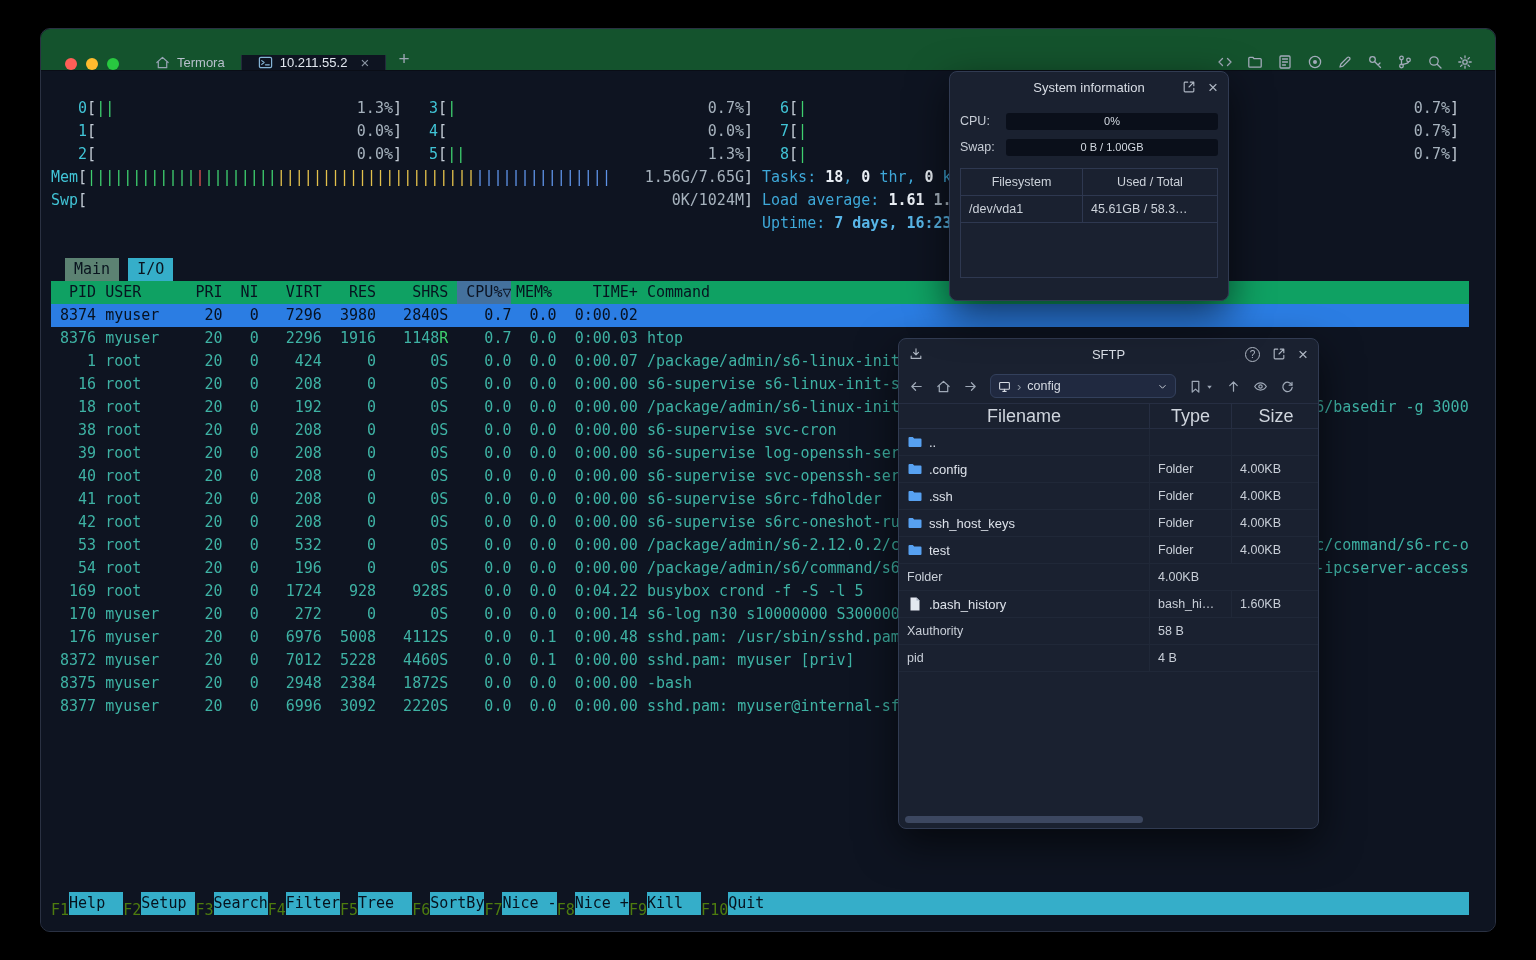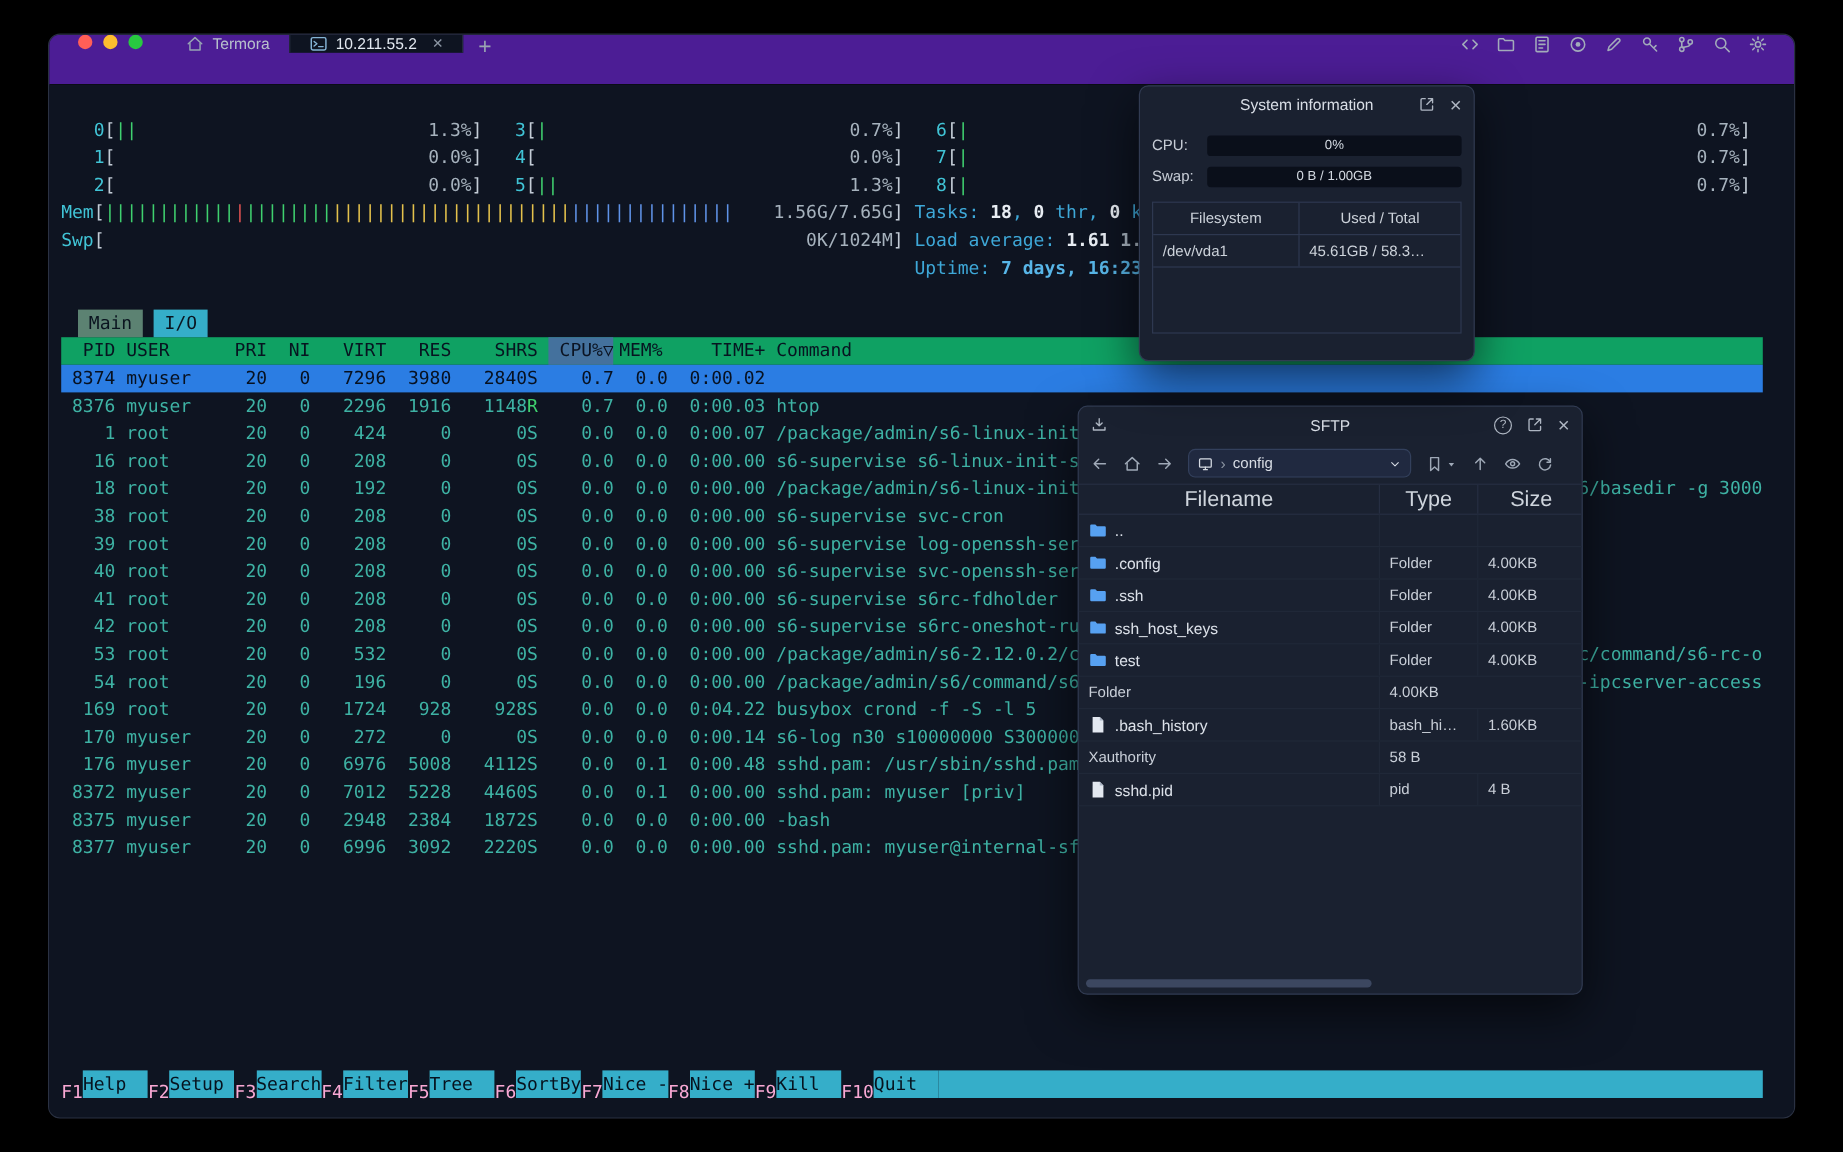--- a/index.html
+++ b/index.html
@@ -3,21 +3,21 @@
 <meta charset="utf-8">
 <style>
 *{margin:0;padding:0;box-sizing:border-box}
 html,body{width:1536px;height:960px;background:#000;overflow:hidden}
 body{position:relative;font-family:"Liberation Sans",sans-serif}
 
 .window{position:absolute;left:40px;top:28px;width:1456px;height:904px;border-radius:10px;
   background:#0e1421;border:1px solid #2a3142;box-shadow:0 30px 70px rgba(0,0,0,.8);overflow:hidden}
 
 
-.titlebar{height:42px;background:#4c1d95;display:flex;align-items:flex-start;border-bottom:1px solid #0a0d16}
+.titlebar{height:42px;background:#14532d;display:flex;align-items:flex-end;border-bottom:1px solid #0a0d16}
 .lights{display:flex;align-items:center;gap:9px;padding:0 20px 0 24px}
 .light{width:12px;height:12px;border-radius:50%}
 .light.red{background:#ff5f57}.light.yellow{background:#febc2e}.light.green{background:#28c840}
 .tab{display:flex;align-items:center;gap:7px;padding:0 16px;font-size:13px;color:#b7c0cc}
 .tab .ticon{display:flex;color:#97a4b4}
 .tab.active{background:#0e1421;border-left:1px solid #232b3c;border-right:1px solid #232b3c;color:#e2e8f0}
 .tab.active .ticon{color:#85b4d6}
 .tclose{margin-left:6px;color:#8b95a3;font-size:15px;line-height:1}
 .newtab{width:36px;display:flex;align-items:center;justify-content:center;color:#9aa4b2;font-size:19px}
 .tb-spacer{flex:1}
@@ -63,21 +63,21 @@
 .hc.sortcol{background:#44719d;color:#0b1322}
 .num{text-align:right}
 .usr{padding-left:1ch}
 .cmd{padding-left:1ch;overflow:hidden}
 .memh{text-align:center}
 .prow{color:var(--process_text)}
 .prow .run{color:#3fd06f}
 .prow.sel{background:var(--accent);color:#071120}
 
 .fnbar{position:absolute;left:10px;bottom:18px;width:1418px;display:flex;height:23px;line-height:23px;white-space:pre}
-.fn-key{color:#f9a8d4}
+.fn-key{color:#4d7c0f}
 .fn-label{display:inline-block;width:6ch;background:var(--cyan);color:#06121e;overflow:hidden}
 .fn-fill{flex:1;background:var(--cyan)}
 
 
 .panel{position:absolute;background:#1a2130;border:1px solid #313b52;border-radius:8px;
   box-shadow:0 14px 40px rgba(0,0,0,.6);font-family:"Liberation Sans",sans-serif}
 .sysinfo{left:908px;top:42px;width:280px;height:230px;z-index:6}
 .sftp{left:857px;top:309px;width:421px;height:491px;z-index:5}
 .p-title{height:30px;position:relative;display:flex;align-items:center;padding:0 10px;color:#d9dee6;font-size:13px}
 .p-title-text{position:absolute;left:44px;right:44px;text-align:center}
@@ -430,27 +430,20 @@
             <span class="nm">.bash_history</span>
           </span>
           <span class="sc">bash_hi…</span>
           <span class="sc">1.60KB</span>
         </div>
         <div class="srow">
           <span class="sc">Xauthority</span>
           <span class="sc">58 B</span>
         </div>
         <div class="srow">
-          <span class="sc name">
-            <svg class="row-icon" viewBox="0 0 16 16">
-              <path d="M3.5 1.5h6l3 3V14.5h-9z" fill="#e3e8f0" stroke="none"></path>
-              <path d="M9.5 1.5v3h3z" fill="#aab4c4" stroke="none"></path>
-            </svg>
-            <span class="nm">sshd.pid</span>
-          </span>
           <span class="sc">pid</span>
           <span class="sc">4 B</span>
         </div>
       </div>
     <div class="sftp-scroll">
         <div class="thumb"></div>
       </div>
   </div>
 
 </div>

